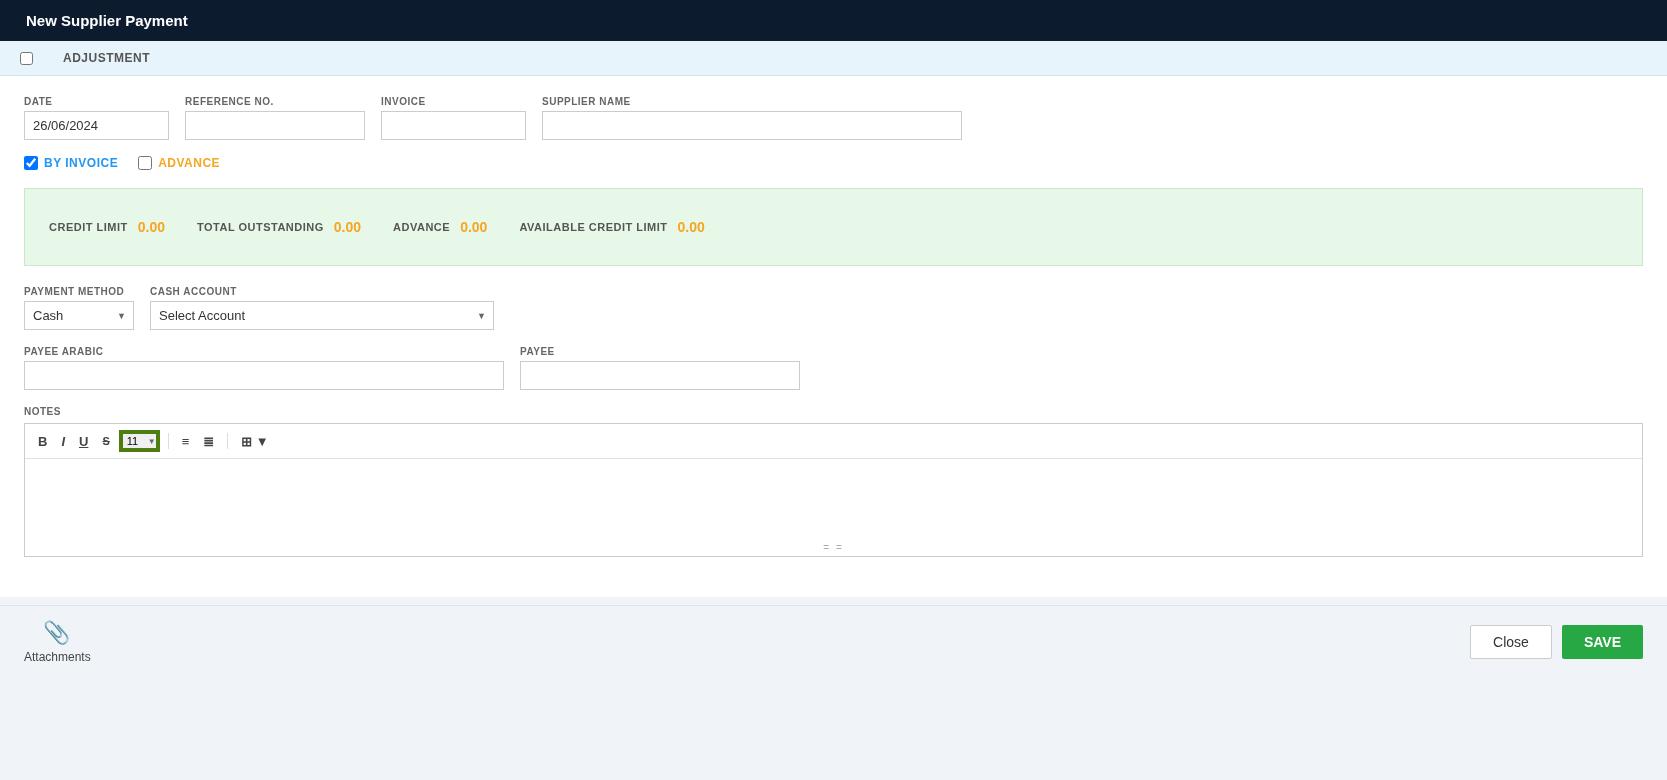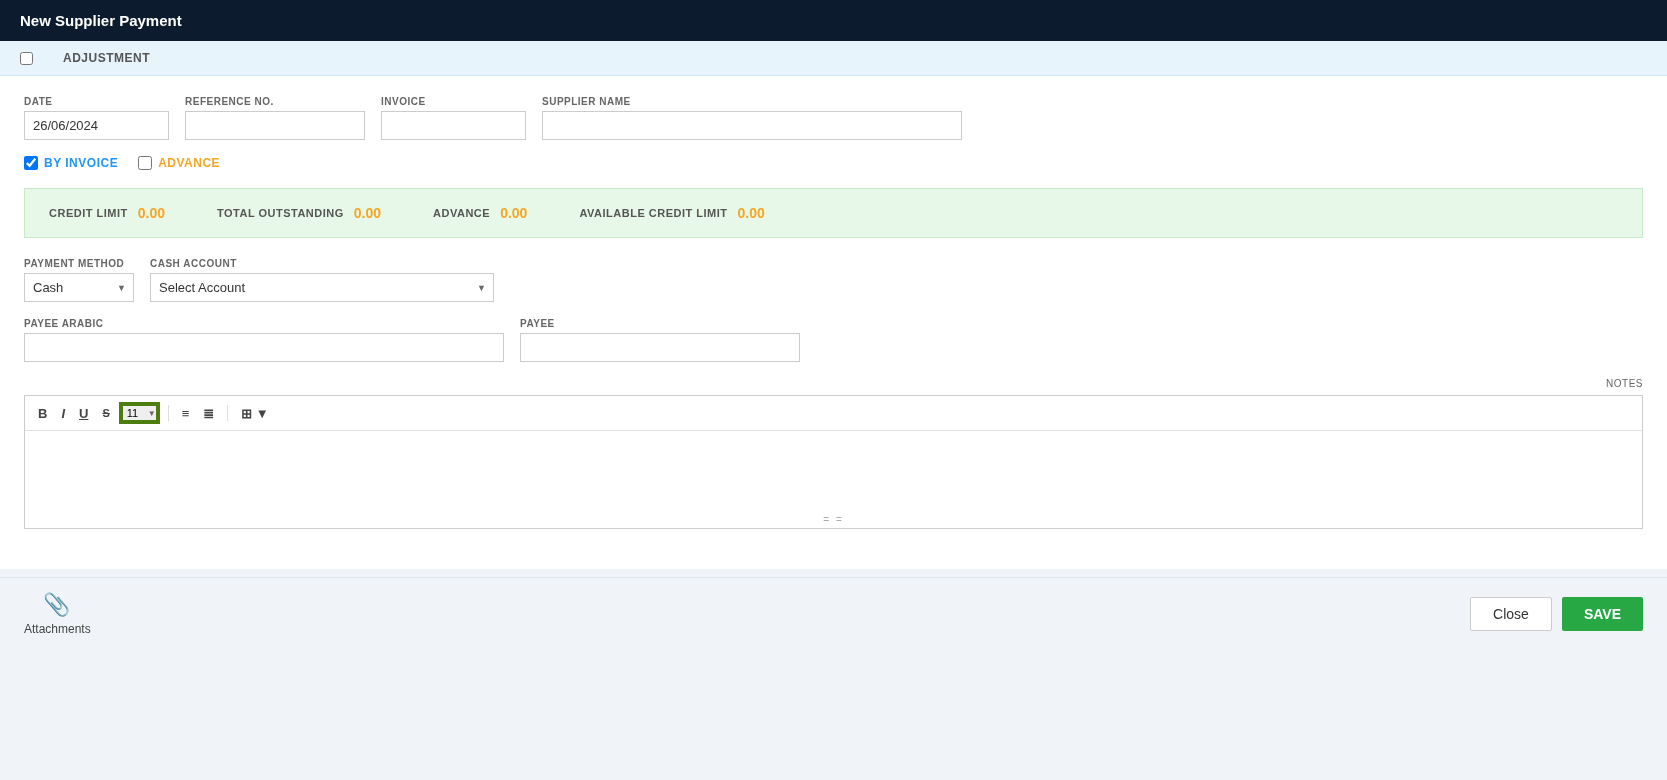--- a/index.html
+++ b/index.html
@@ -1,21 +1,21 @@
 <!DOCTYPE html>
 <html><head>
   <meta charset="utf-8">
   <style>
     * { box-sizing: border-box; margin: 0; padding: 0; }
     body { font-family: Arial, sans-serif; font-size: 13px; background: #f0f4f8; color: #333; }
 
     .header {
       background: #0d1b2e;
       color: #fff;
-      padding: 12px 20px;
+      padding: 12px 26px;
       font-size: 15px;
       font-weight: bold;
     }
 
     .adjustment-bar {
       background: #e8f4fc;
       padding: 10px 20px;
       display: flex;
       align-items: center;
       gap: 8px;
@@ -91,24 +91,24 @@
 
     .checkbox-item input[type="checkbox"] {
       width: 14px;
       height: 14px;
       cursor: pointer;
     }
 
     .credit-bar {
       background: #e8f8e8;
       border: 1px solid #c8eac8;
-      padding: 16px 24px;
+      padding: 30px 24px;
       display: flex;
       align-items: flex-end;
-      gap: 52px;
+      gap: 32px;
       margin-bottom: 20px;
     }
 
     .credit-item {
       display: flex;
       align-items: center;
       gap: 10px;
     }
 
     .credit-label {
@@ -176,27 +176,26 @@
 
     .field-payee { width: 280px; }
     .field-payee-arabic { width: 480px; }
 
     .notes-section {
       margin-bottom: 20px;
     }
 
     .notes-section label {
       font-size: 10px;
-      font-weight: normal;
+      font-weight: bold;
       color: #666;
       letter-spacing: 0.5px;
       text-transform: uppercase;
       display: block;
       margin-bottom: 6px;
-      text-align: right;
     }
 
     .editor-wrapper {
       border: 1px solid #ccc;
       background: #fff;
     }
 
     .editor-toolbar {
       display: flex;
       align-items: center;

